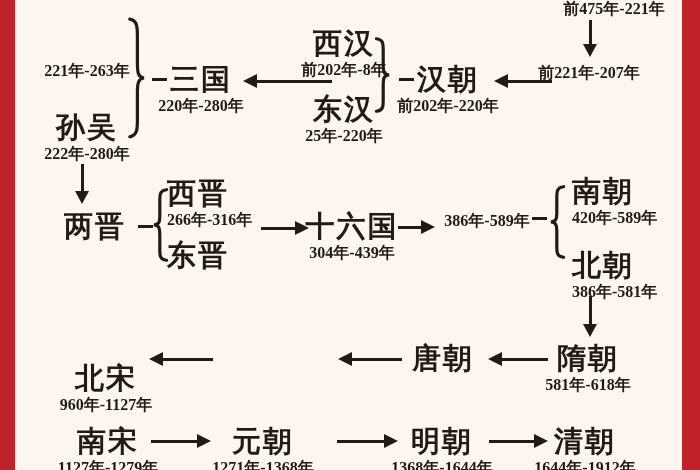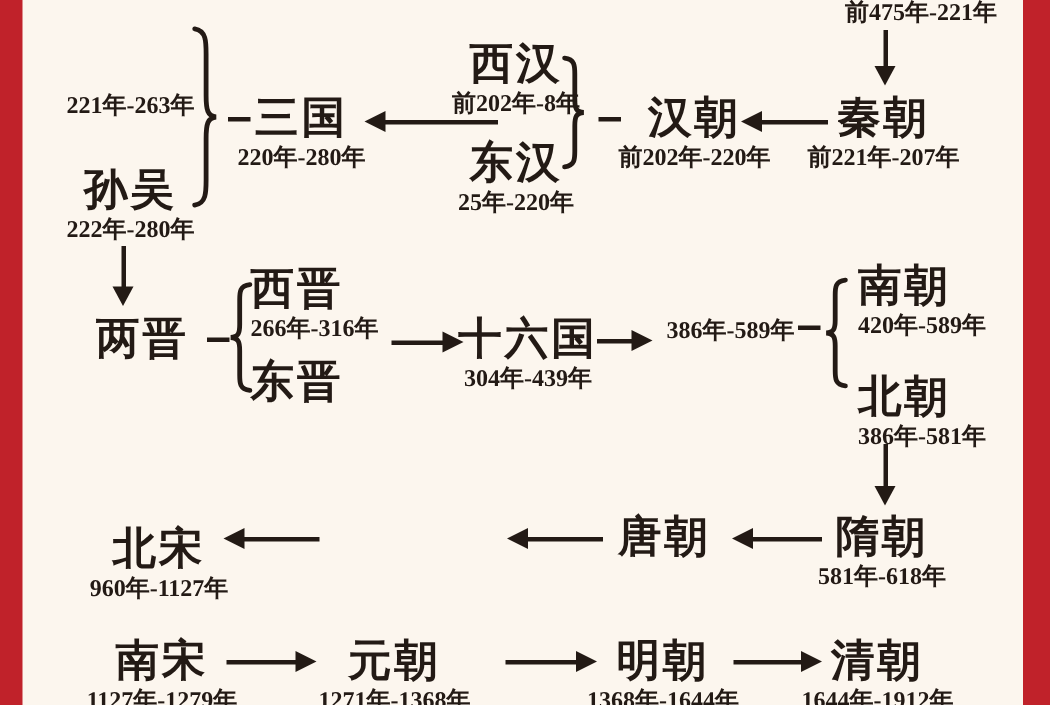--- a/index.html
+++ b/index.html
@@ -46,30 +46,29 @@
   <div class="node" style="left:614px;top:-1px;">
     <div class="dates">前475年-221年</div>
   </div>
 
   <div class="arr arr-v" style="left:582px;top:20px;height:37px;">
       <i class="shaft"></i>
       <i class="head"></i>
     </div>
 
   <div class="node" style="left:589px;top:63px;">
-    <div class="name">秦朝</div>
     <div class="dates">前221年-207年</div>
   </div>
 
   <div class="arr arr-h left" style="left:494px;top:73px;width:59px;">
       <i class="shaft"></i>
       <i class="head"></i>
     </div>
 
-  <div class="node" style="left:463px;top:63px;">
+  <div class="node" style="left:448px;top:63px;">
     <div class="name">汉朝</div>
     <div class="dates">前202年-220年</div>
   </div>
 
   <div class="dash" style="left:399px;top:78px;"></div>
 
   <svg class="brace" style="left:373px;top:38px;width:17px;height:74px;" viewBox="0 0 20 100" preserveAspectRatio="none">
     <path d="M4,1 C12,2 12,8 12,15 L12,38 C12,46 13,49.5 19,50 C13,50.5 12,54 12,62 L12,85 C12,92 12,98 4,99"></path>
   </svg>
 
@@ -166,21 +165,21 @@
   <div class="node la" style="left:572px;top:249px;">
     <div class="name">北朝</div>
     <div class="dates">386年-581年</div>
   </div>
 
   <div class="arr arr-v" style="left:582px;top:296px;height:41px;">
       <i class="shaft"></i>
       <i class="head"></i>
     </div>
 
-  <div class="node" style="left:106px;top:350px;">
+  <div class="node" style="left:106px;top:362px;">
     <div class="name">北宋</div>
     <div class="dates">960年-1127年</div>
   </div>
 
   <div class="arr arr-h left" style="left:149px;top:351px;width:65px;">
       <i class="shaft"></i>
       <i class="head"></i>
     </div>
 
 

